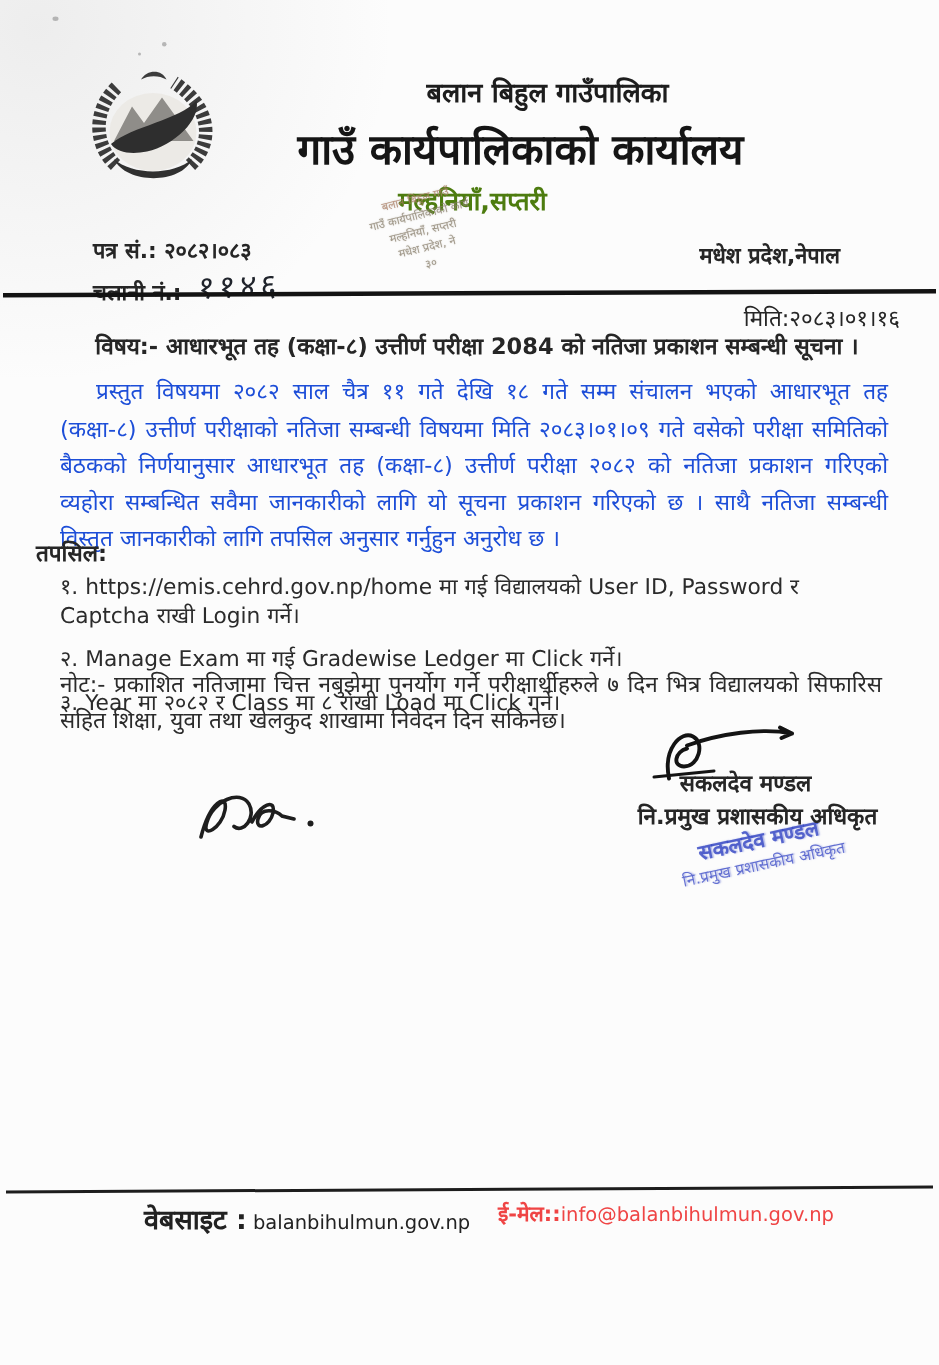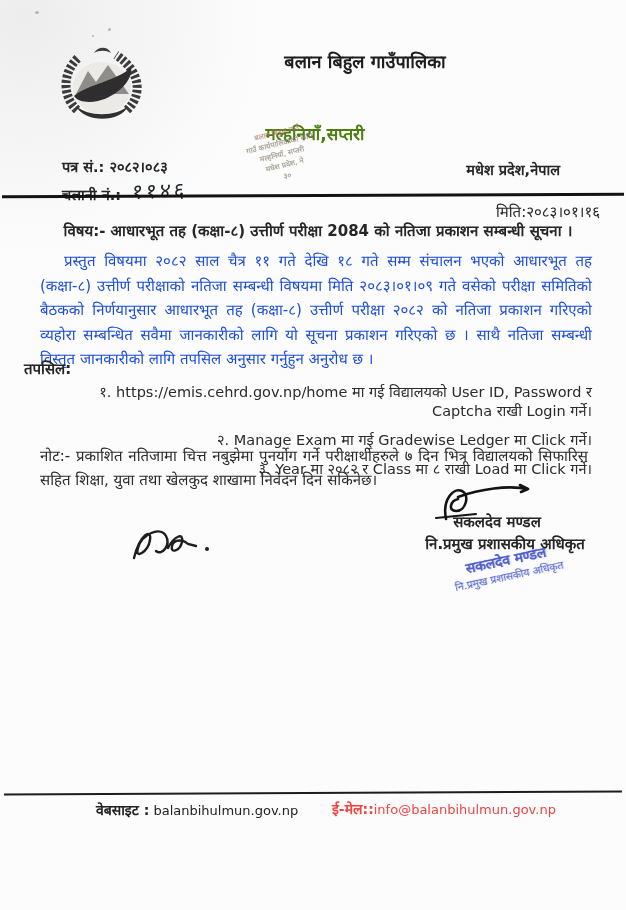--- a/index.html
+++ b/index.html
@@ -40,41 +40,41 @@
   .rule{position:absolute;left:2px;right:2px;top:194px;height:3px;background:#131313;
     transform:rotate(-.25deg);z-index:2;}
   
   .date{position:absolute;right:26px;top:201px;font-size:15px;font-weight:normal;white-space:nowrap;}
   .subject{position:absolute;left:318px;top:220px;transform:translateX(-50%);
     font-size:15px;font-weight:bold;white-space:nowrap;}
   .body-par{position:absolute;left:40px;right:34px;top:249px;
     font-size:15px;line-height:24.6px;text-align:justify;text-indent:24px;color:#1d4ed8;}
   .tapsil{position:absolute;left:24px;top:358px;font-size:15px;font-weight:bold;}
   .steps{position:absolute;left:40px;right:34px;top:383px;font-size:14.5px;color:#2b2b2b;}
-  .step{margin-bottom:10px;line-height:19px;text-align:right;}
+  .step{margin-bottom:10px;line-height:19px;}
   .note{position:absolute;left:40px;right:38px;top:444px;font-size:15px;line-height:24px;
     text-align:justify;color:#2b2b2b;}
   
   .left-scribble{position:absolute;left:122px;top:518px;width:115px;height:62px;}
   .sig-flourish{position:absolute;left:428px;top:481px;width:120px;height:42px;}
   .sig-name{position:absolute;left:497px;top:511px;transform:translateX(-50%);
     font-size:15px;font-weight:bold;white-space:nowrap;z-index:3;}
   .sig-designation{position:absolute;left:505px;top:533px;transform:translateX(-50%);
     font-size:15px;font-weight:bold;white-space:nowrap;z-index:3;}
   .blue-stamp{position:absolute;left:402px;top:550px;width:210px;
     transform:rotate(-12deg);text-align:center;z-index:2;}
   .blue-stamp .bs1{font-size:14px;font-weight:bold;color:rgba(57,74,197,.82);
     text-shadow:1px 0 1px rgba(57,74,197,.4);white-space:nowrap;}
   .blue-stamp .bs2{font-size:10.5px;color:rgba(57,74,197,.75);
     text-shadow:1px 0 1px rgba(57,74,197,.35);white-space:nowrap;}
   
   .footer-rule{position:absolute;left:4px;right:4px;top:792px;height:2px;background:#1d1d1d;
     transform:rotate(-.3deg);}
   .footer-website{position:absolute;left:96px;top:800px;font-size:13px;white-space:nowrap;color:#222;}
-  .footer-website .lbl{font-weight:bold;font-size:14px;margin-top:24px;}
+  .footer-website .lbl{font-weight:bold;font-size:18px;margin-top:24px;}
   .footer-email{position:absolute;left:332px;top:799px;font-size:13px;white-space:nowrap;color:#ef4444;}
   .footer-email .lbl{font-weight:bold;font-size:14px;}
   
   .camscanner{position:absolute;left:8px;top:883px;display:flex;align-items:center;gap:7px;}
   .cs-badge{width:22px;height:19px;background:#bfbfbf;border-radius:4px;color:#ffffff;
     font-size:11px;font-weight:bold;display:flex;align-items:center;justify-content:center;
     font-family:"DejaVu Sans", sans-serif;}
   .cs-text{font-size:12.5px;color:#c9c9c9;letter-spacing:.2px;}
 </style>
 </head>
@@ -92,20 +92,21 @@
       <path d="M77,66 C92,52 92,28 66,11" fill="none" stroke="#3c3c3c" stroke-width="9" stroke-dasharray="3 2"></path>
       <path d="M44,9 C48,2 58,2 61,9 C56,6 49,6 44,9 Z" fill="#3c3c3c"></path>
       <ellipse cx="52" cy="44" rx="29" ry="26" fill="#eceae6"></ellipse>
       <path d="M26,50 L38,27 L46,38 L58,21 L79,50 Z" fill="#8f8d89"></path>
       <path d="M24,52 C38,40 70,36 81,23 C84,36 66,53 48,57 C38,59 28,58 24,52 Z" fill="#2e2e2e"></path>
       <path d="M26,62 C38,73 66,73 78,62 C71,79 34,79 26,62 Z" fill="#303030"></path>
     </svg>
   </div>
 
   <div class="muni-name">बलान बिहुल गाउँपालिका</div>
+  <div class="office-name">गाउँ कार्यपालिकाको कार्यालय</div>
   <div class="address">मल्हनियाँ,सप्तरी</div>
 
   <div class="seal">
     <div class="sline">बलान बिहुल गाउँ</div>
     <div class="sline">गाउँ कार्यपालिकाको कार्य</div>
     <div class="sline">मल्हनियाँ, सप्तरी</div>
     <div class="sline">मधेश प्रदेश, ने</div>
     <div class="sline">३०</div>
   </div>
 

